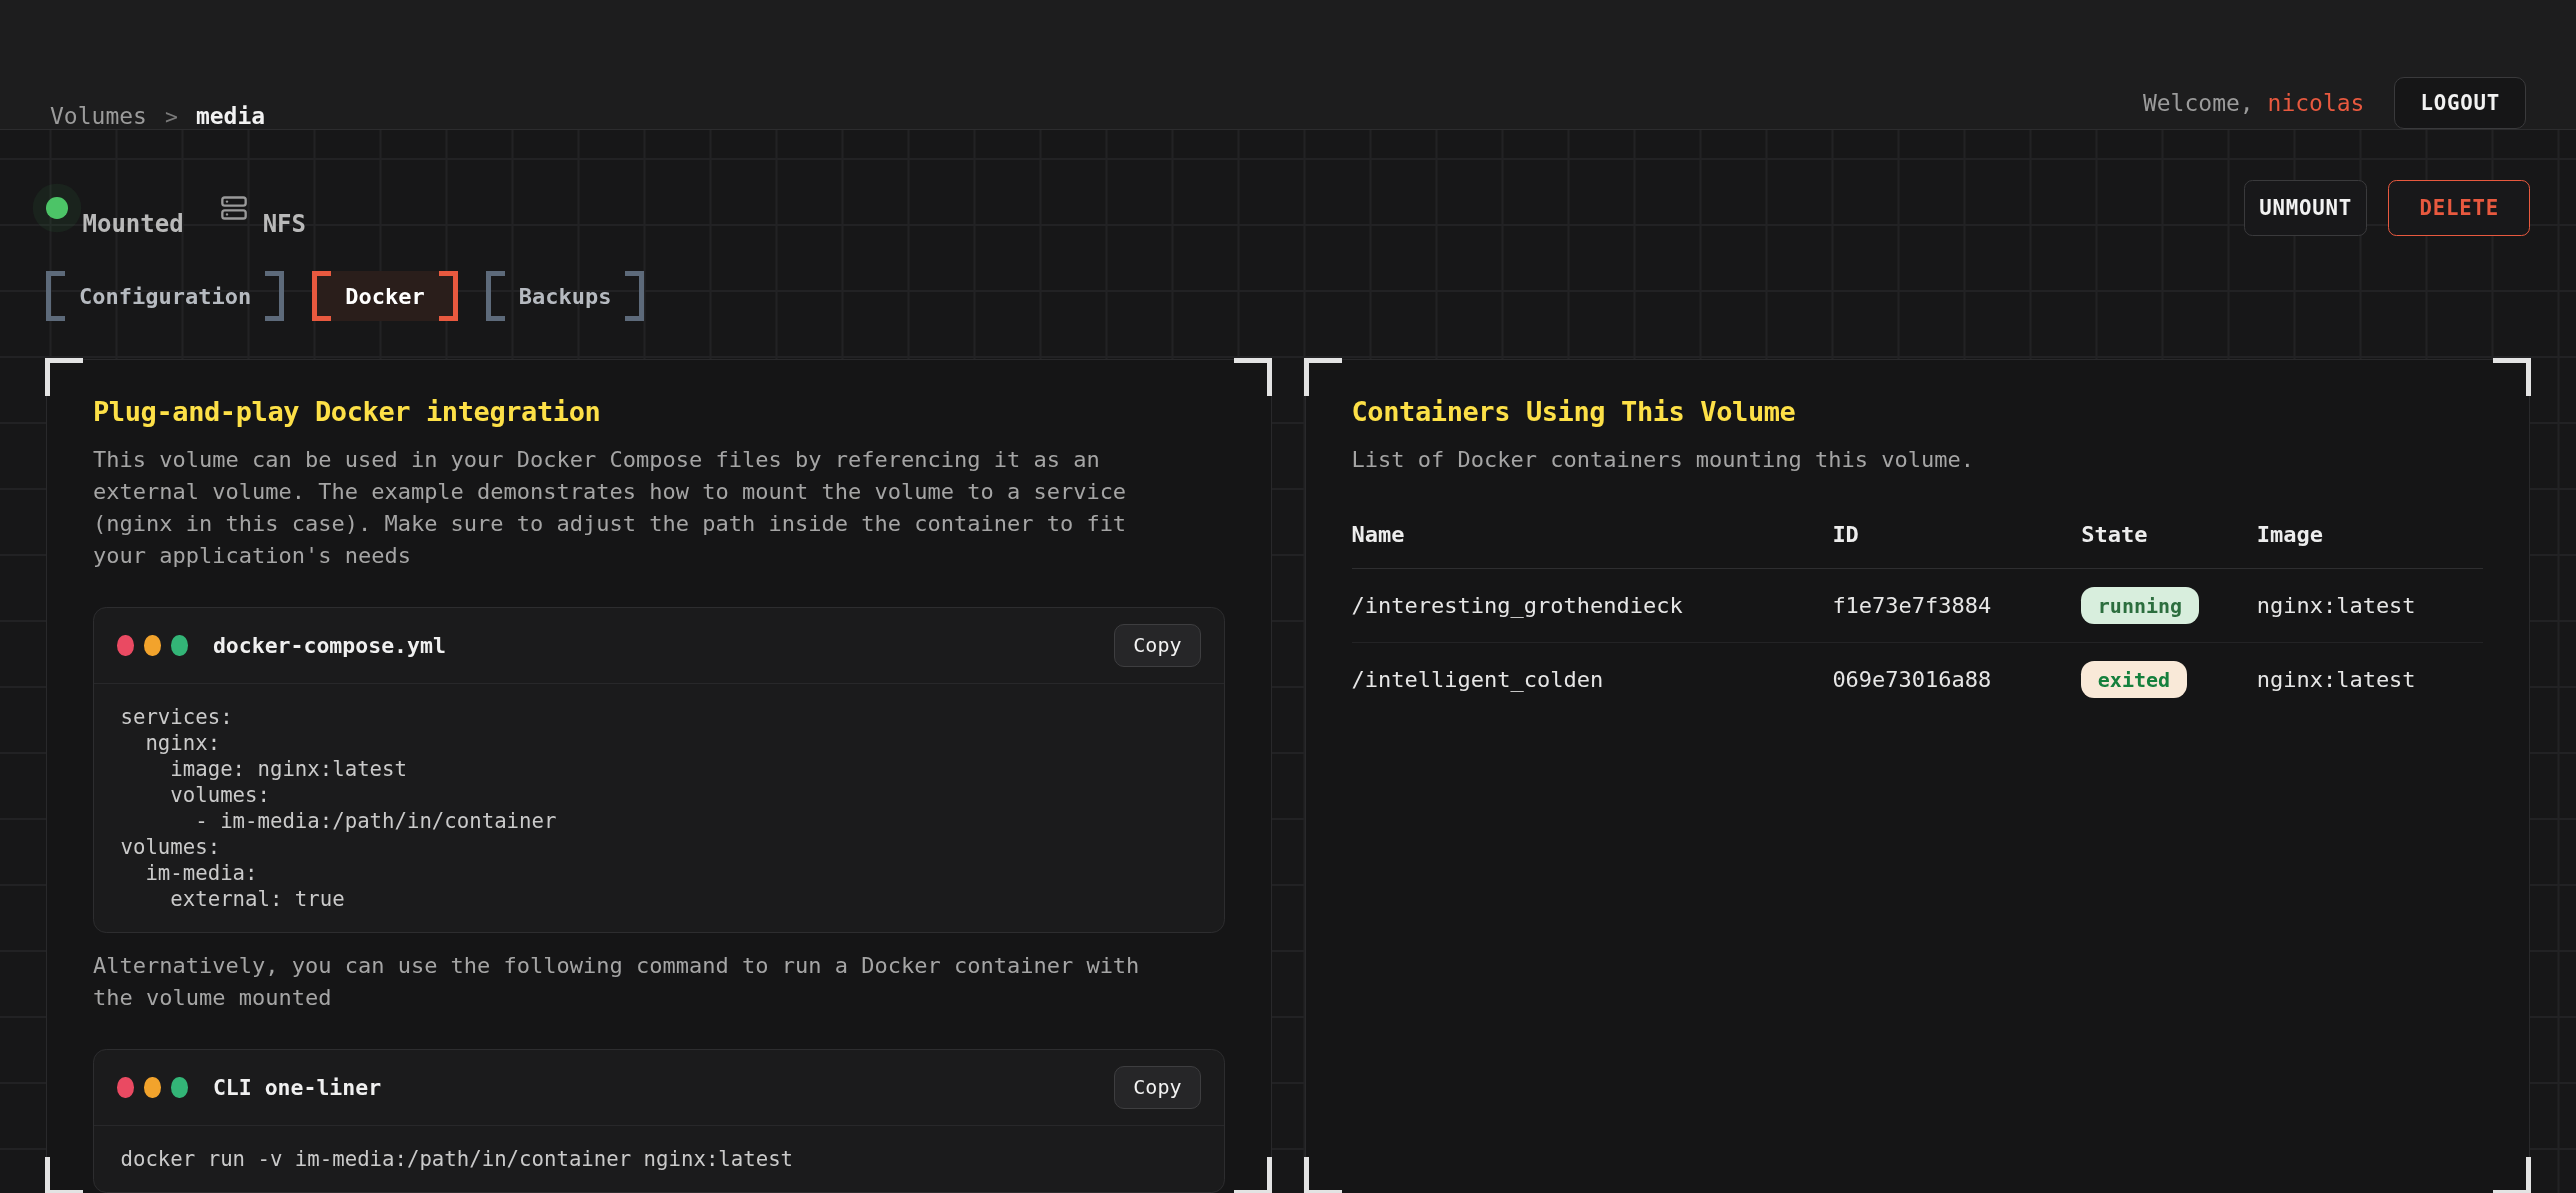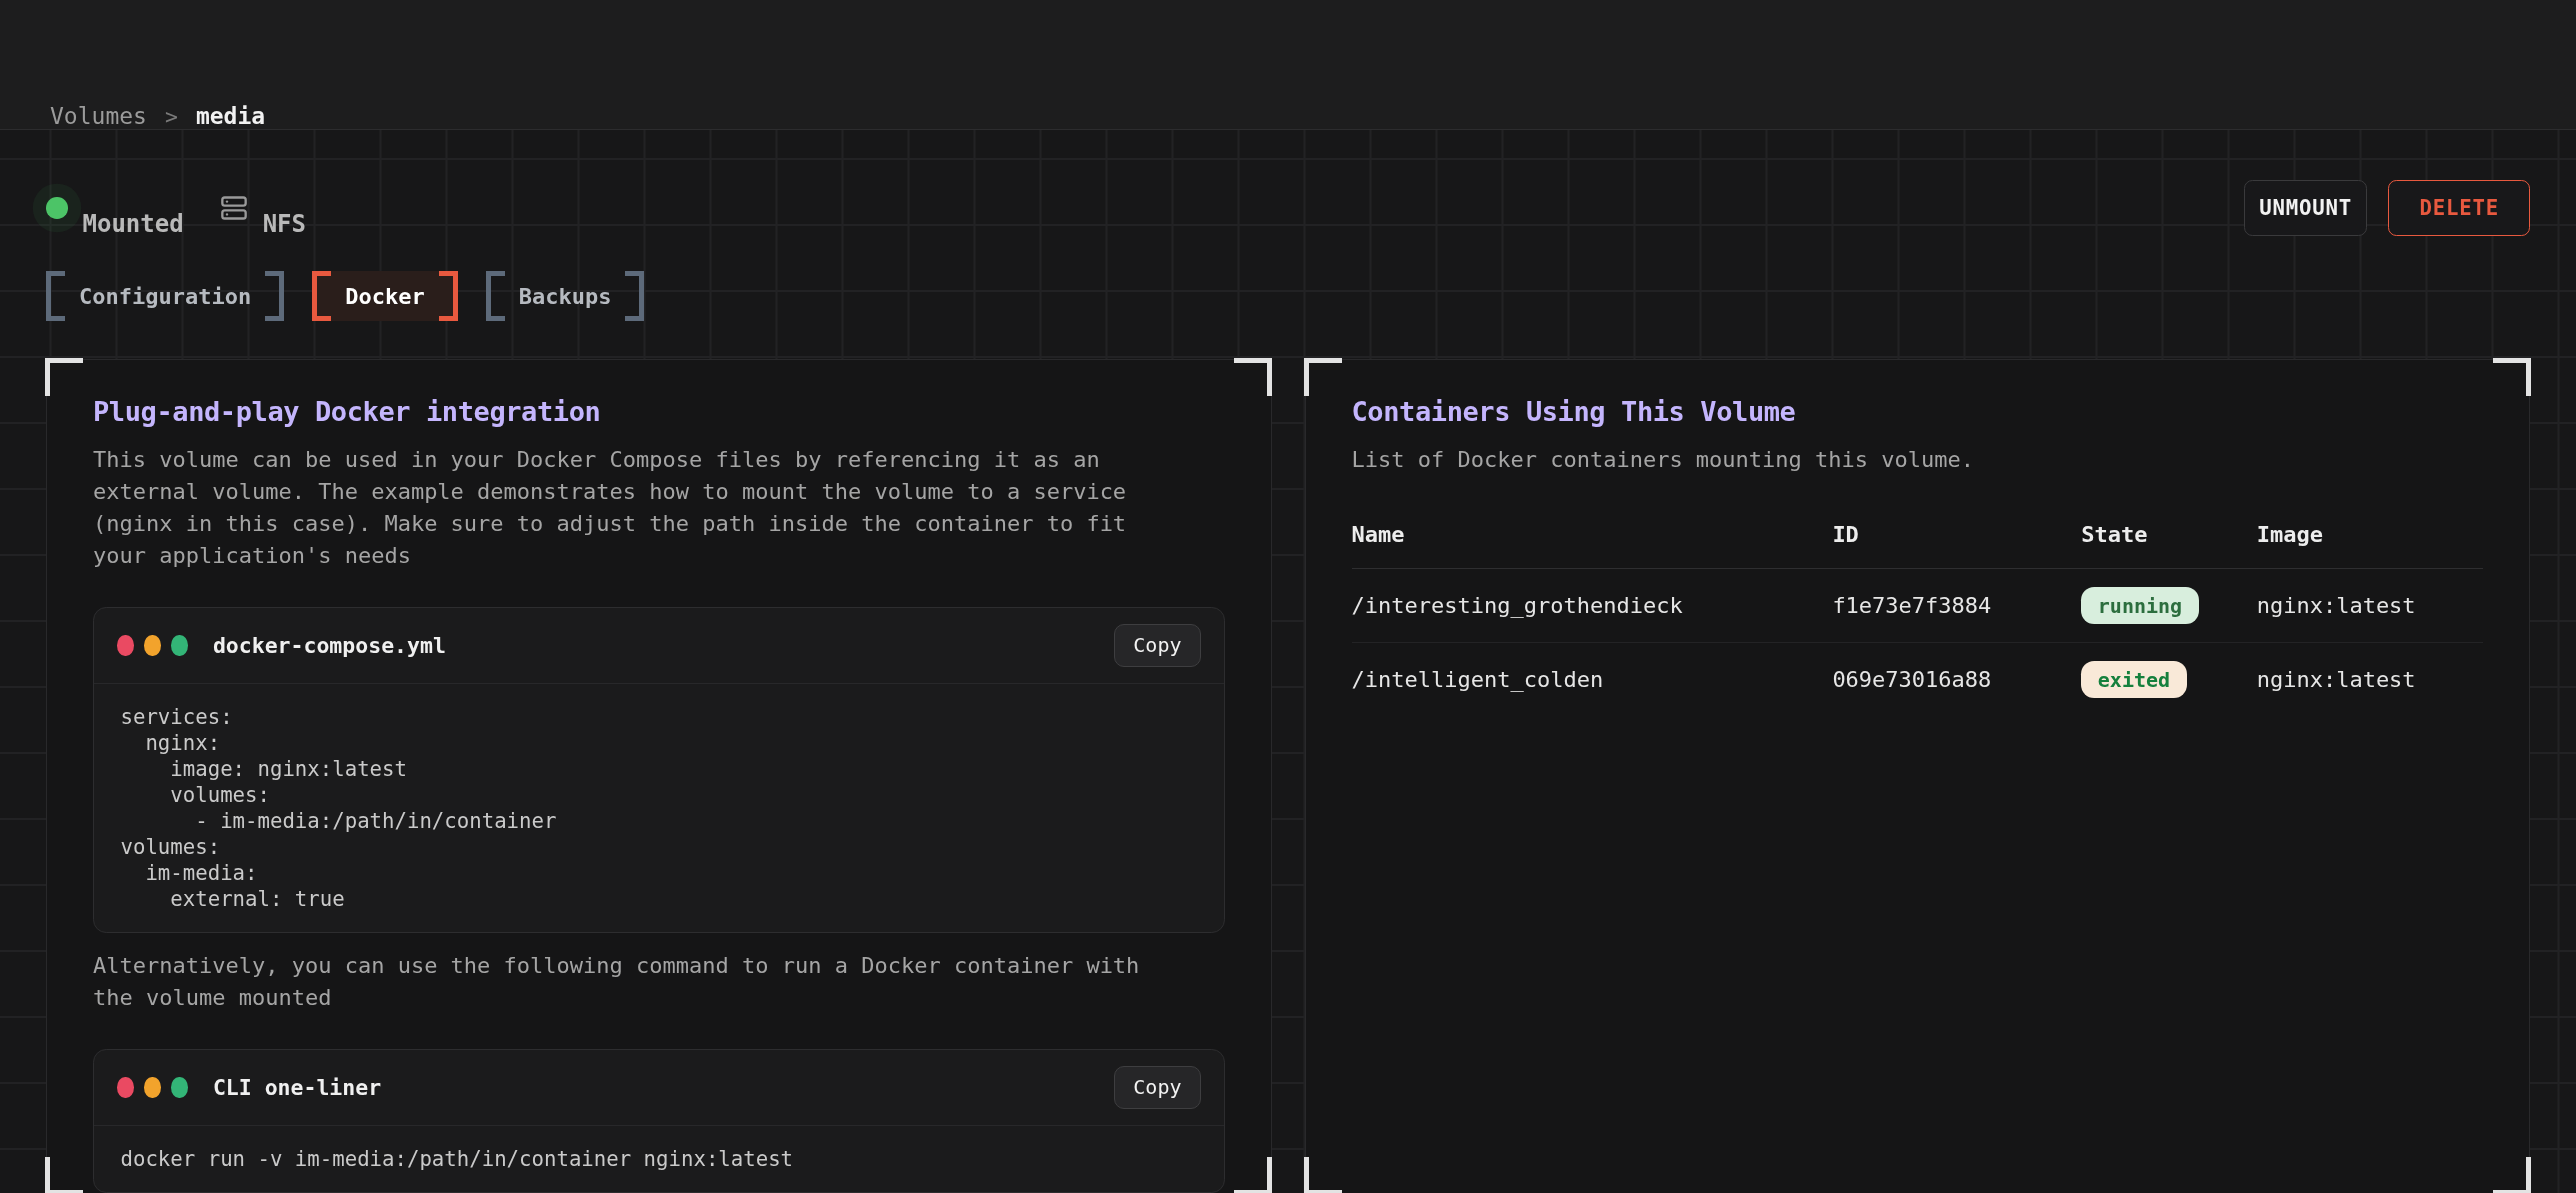--- a/index.html
+++ b/index.html
@@ -76,21 +76,21 @@
   .panel {
     flex:1 1 0; height:835px; position:relative;
     background:#151516; border:1.7px solid #29292b;
     padding:36px 46px;
   }
   .corner { position:absolute; width:38px; height:38px; pointer-events:none; }
   .corner.tl { top:-1.7px; left:-1.7px; border-top:5px solid #e3e3e3; border-left:5px solid #e3e3e3; }
   .corner.tr { top:-1.7px; right:-1.7px; border-top:5px solid #e3e3e3; border-right:5px solid #e3e3e3; }
   .corner.bl { bottom:-1.7px; left:-1.7px; border-bottom:5px solid #e3e3e3; border-left:5px solid #e3e3e3; }
   .corner.br { bottom:-1.7px; right:-1.7px; border-bottom:5px solid #e3e3e3; border-right:5px solid #e3e3e3; }
-  .panel-title { font-size:27px; font-weight:bold; color:#c4b5fd; letter-spacing:-0.4px; }
+  .panel-title { font-size:27px; font-weight:bold; color:#fde047; letter-spacing:-0.4px; }
   .panel-desc {
     margin-top:16.5px; font-size:22px; line-height:32px; color:#a5a5a5;
     max-width:1083px;
   }
   
   .code-card {
     margin-top:35px; background:#1b1b1c; border:1.7px solid #2d2d2f; border-radius:13.2px;
     overflow:hidden;
   }
   .card-head {
@@ -132,20 +132,24 @@
 </style>
 </head>
 <body>
 
 <header class="topbar">
   <nav class="crumbs">
     <span class="crumb-parent">Volumes</span>
     <span class="crumb-sep">&gt;</span>
     <span class="crumb-current">media</span>
   </nav>
+  <div class="user-area">
+    <span class="welcome"><span>Welcome, </span><span class="uname">nicolas</span></span>
+    <button class="btn btn-logout">LOGOUT</button>
+  </div>
 </header>
 
 <div class="content">
 
   <div class="status-row">
     <div class="status-left">
       <div class="mount-group">
         <span class="status-dot"></span>
         <span class="status-label">Mounted</span>
       </div>

